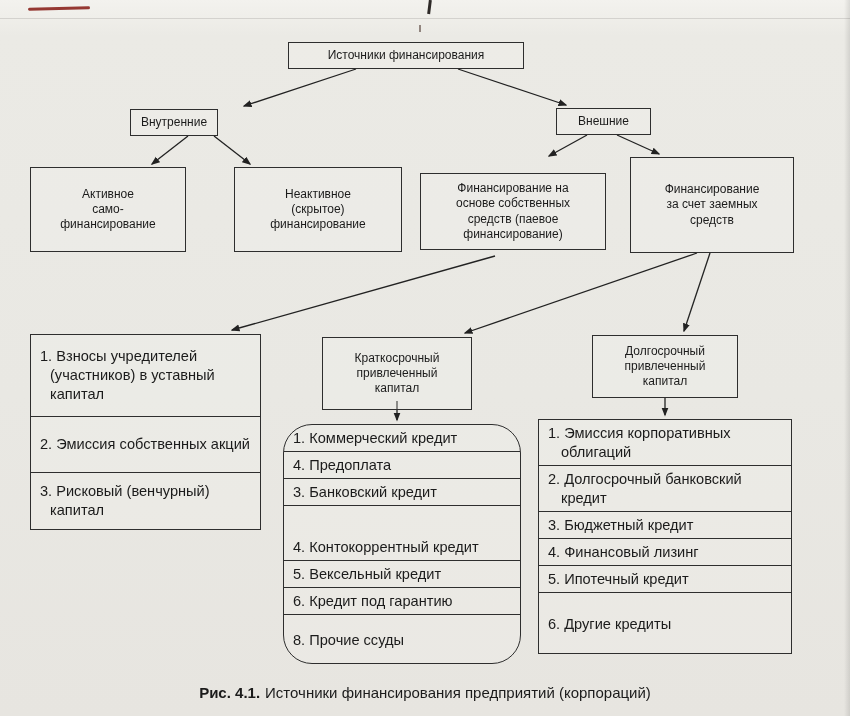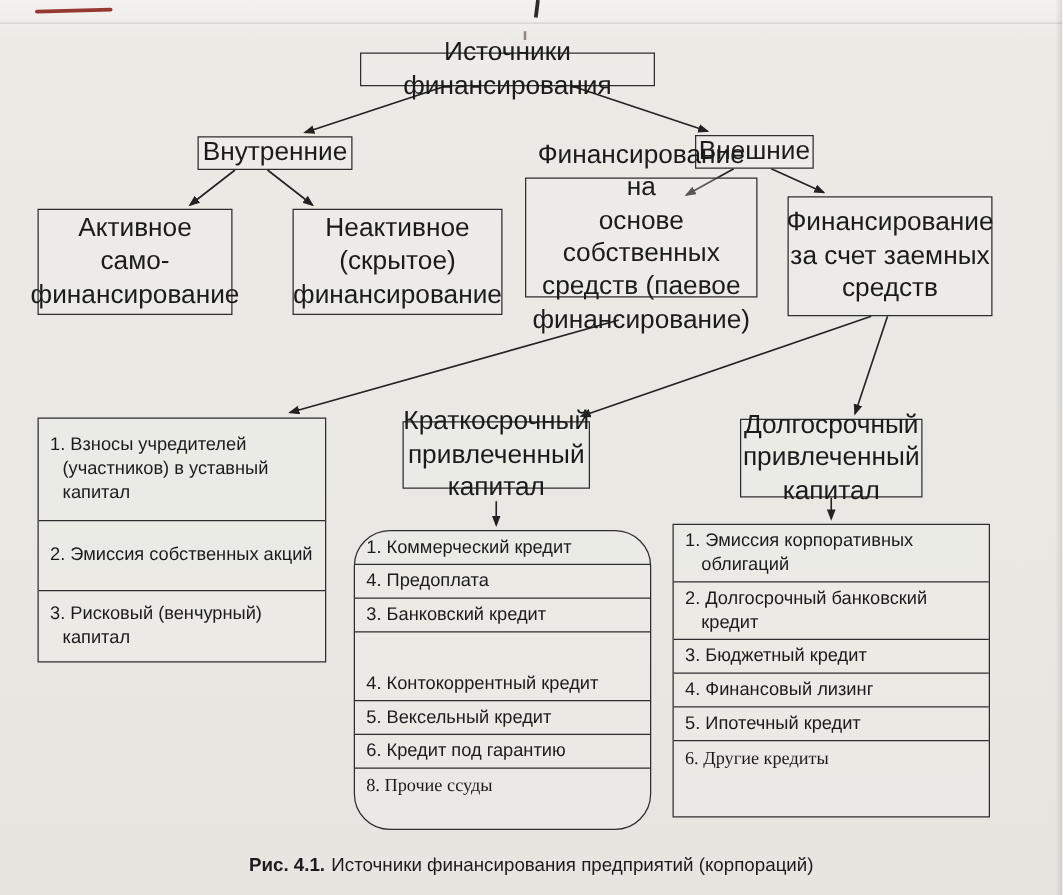--- a/index.html
+++ b/index.html
@@ -31,38 +31,38 @@
     position:absolute; left:419px; top:25px; width:2px; height:7px;
     background:#6b5a52; opacity:.7;
   }
   svg.connectors { position:absolute; left:0; top:0; pointer-events:none; }
 
   .box {
     position:absolute; box-sizing:border-box;
     border:1px solid #2e2e2e;
     display:flex; align-items:center; justify-content:center;
     text-align:center; white-space:pre-line;
-    font-size:21px; line-height:1.26;
+    font-size:12px; line-height:1.26;
     background:rgba(245,244,240,0.25);
     padding:2px 17px;
   }
   .listbox {
     position:absolute; box-sizing:border-box;
     border:1px solid #2e2e2e;
     background:rgba(245,244,240,0.25);
   }
   .lrow {
     box-sizing:border-box;
     border-bottom:1px solid #2e2e2e;
     display:flex; align-items:center;
     font-size:14.6px; line-height:1.28;
     padding:2px 8px 2px 9px;
   }
   .lrow:last-child { border-bottom:none; }
-  .lrow.tall { align-items:flex-start; padding-top:5px;font-family:Liberation Serif, serif; }
+  .lrow.tall { align-items:center; padding-top:5px; }
   .lrow > span { display:block; padding-left:10px; text-indent:-10px; }
   .rlist .lrow > span { padding-left:13px; text-indent:-13px; }
 
   .caption {
     position:absolute; left:0; top:684px; width:100%;
     text-align:center; font-size:15px;
   }
   .caption .pref { font-weight:bold; margin-right:5px; }
 </style>
 </head>
@@ -92,54 +92,54 @@
       <line x1="495" y1="256" x2="232" y2="330" marker-end="url(#ah)"></line>
       <line x1="697" y1="253" x2="465" y2="333" marker-end="url(#ah)"></line>
       <line x1="710" y1="253" x2="684" y2="331" marker-end="url(#ah)"></line>
       <line x1="397" y1="401" x2="397" y2="420" marker-end="url(#ah)"></line>
       <line x1="665" y1="398" x2="665" y2="415" marker-end="url(#ah)"></line>
     </g>
   </svg>
 
   <div class="box" style="left:288px; top:42px; width:236px; height:27px;">Источники финансирования</div>
 
-  <div class="box" style="left:158px; top:109px; width:124px; height:27px;">Внутренние</div>
+  <div class="box" style="left:130px; top:109px; width:88px; height:27px;">Внутренние</div>
 
   <div class="box" style="left:556px; top:108px; width:95px; height:27px;">Внешние</div>
 
   <div class="box" style="left:30px; top:167px; width:156px; height:85px;">Активное
 само-
 финансирование</div>
 
   <div class="box" style="left:234px; top:167px; width:168px; height:85px;">Неактивное
 (скрытое)
 финансирование</div>
 
-  <div class="box" style="left:420px; top:142px; width:186px; height:96px;">Финансирование на
+  <div class="box" style="left:420px; top:173px; width:186px; height:77px;">Финансирование на
 основе собственных
 средств (паевое
 финансирование)</div>
 
   <div class="box" style="left:630px; top:157px; width:164px; height:96px;">Финансирование
 за счет заемных
 средств</div>
 
   <div class="listbox" style="left:30px; top:334px; width:231px;">
     <div class="lrow" style="height:82px;">
         <span>1. Взносы учредителей (участников) в уставный капитал</span>
       </div>
     <div class="lrow" style="height:56px;">
         <span>2. Эмиссия собственных акций</span>
       </div>
     <div class="lrow" style="height:56px;">
         <span>3. Рисковый (венчурный) капитал</span>
       </div>
   </div>
 
-  <div class="box" style="left:322px; top:337px; width:150px; height:54px;">Краткосрочный
+  <div class="box" style="left:322px; top:337px; width:150px; height:73px;">Краткосрочный
 привлеченный
 капитал</div>
 
   <div class="box" style="left:592px; top:335px; width:146px; height:63px;">Долгосрочный
 привлеченный
 капитал</div>
 
   <div class="listbox" style="left:283px; top:424px; width:238px;border-radius:29px;">
     <div class="lrow" style="height:27px;">
         <span>1. Коммерческий кредит</span>

